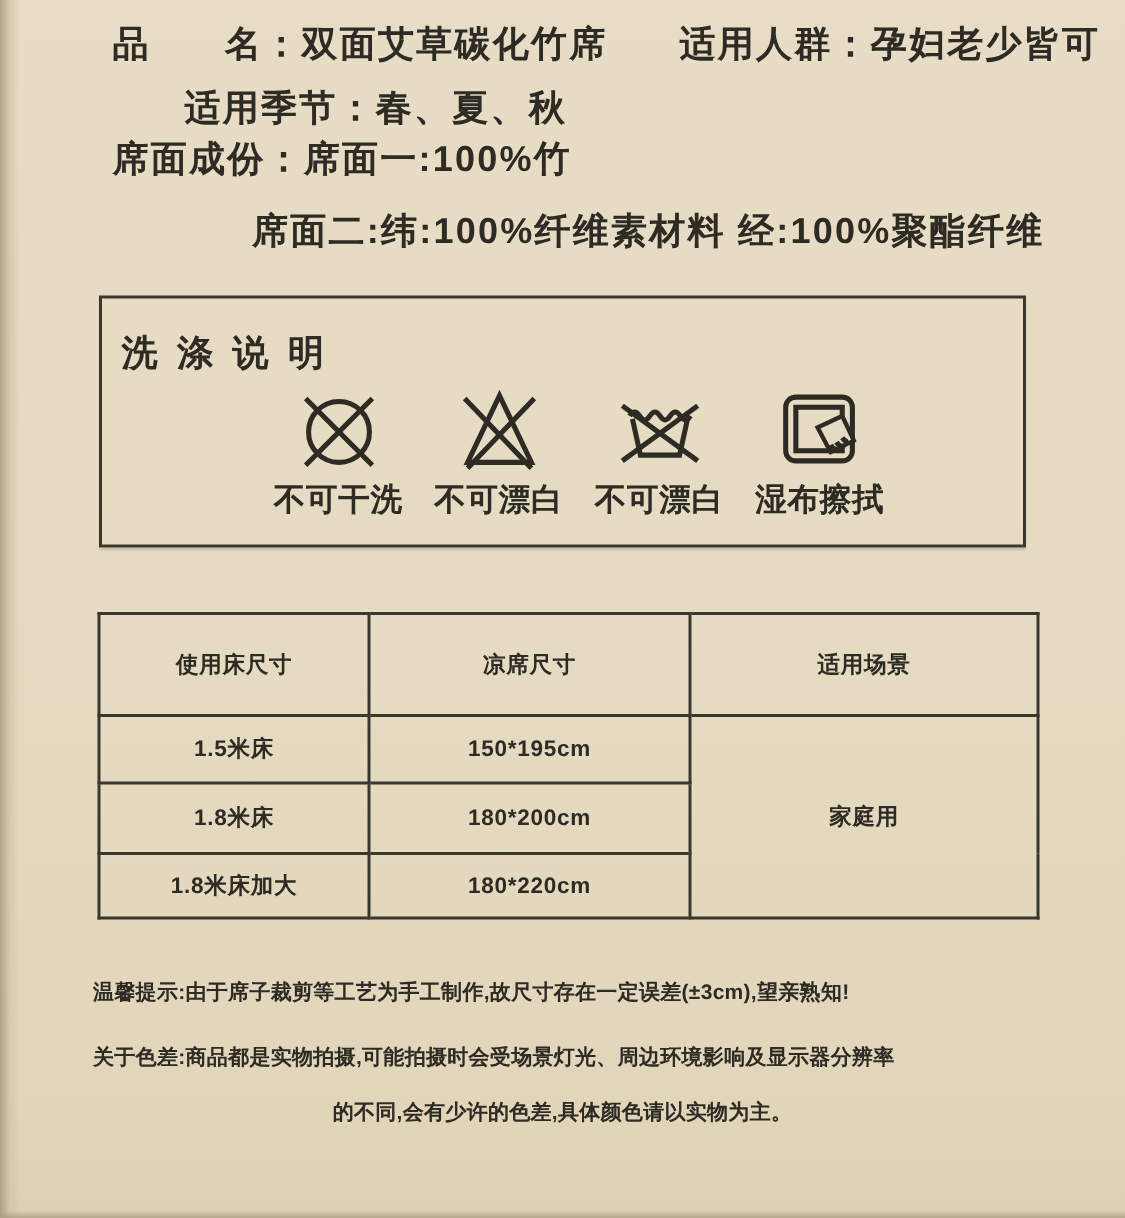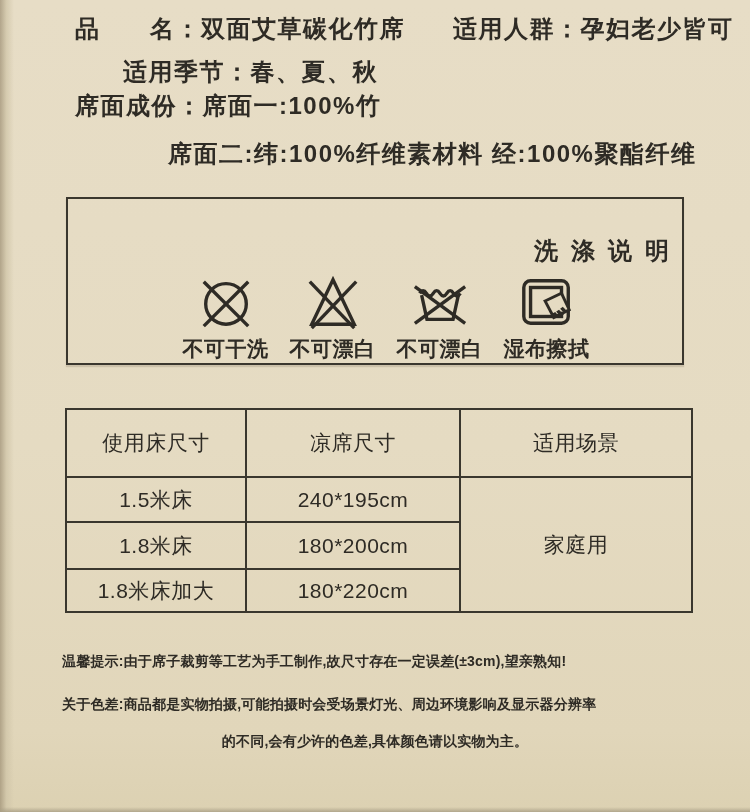--- a/index.html
+++ b/index.html
@@ -30,38 +30,38 @@
   #season{left:75px;top:56px;margin-left:48px;}
   #comp1{left:75px;top:90px;}
   #comp2{left:168px;top:138px;}
 
   .wash-box{
     position:absolute;left:66px;top:197px;width:614px;height:164px;
     border:2px solid #3a372e;
     box-shadow:0 2px 1px rgba(60,50,30,.15);
   }
   .wash-title{
-    margin-top:36px;text-align:right;
+    margin-top:20px;text-align:left;
     font-size:24px;letter-spacing:13px;text-indent:13px;
   }
   .wash-items{
     display:flex;justify-content:center;gap:19px;margin-top:6px;margin-left:22px;
   }
   .wash-item{display:flex;flex-direction:column;align-items:center;width:88px;}
   .wash-item svg{width:58px;height:58px;display:block;}
   .wash-label{font-size:21px;margin-top:4px;white-space:nowrap;letter-spacing:.5px;}
 
   table.size-table{
     position:absolute;left:65px;top:408px;
     border-collapse:collapse;table-layout:fixed;width:620px;
   }
   .size-table td,.size-table th{
     border:2px solid #3a372e;
     text-align:center;vertical-align:middle;
-    font-size:21px;font-weight:normal;color:#2e2b25;
+    font-size:15px;font-weight:bold;color:#2e2b25;
     padding:0;letter-spacing:.5px;
   }
   .size-table .c1{width:178px;}
   .size-table .c2{width:212px;}
   .size-table .c3{width:230px;border-radius:14px;}
   .size-table .hrow{height:68px;}
   .size-table .r1{height:45px;}
   .size-table .r2{height:47px;}
   .size-table .r3{height:43px;}
 
@@ -132,21 +132,21 @@
 
   <table class="size-table">
     <tbody>
         <tr class="hrow">
       <th class="c1">使用床尺寸</th>
       <th class="c2">凉席尺寸</th>
       <th class="c3">适用场景</th>
     </tr>
     <tr class="r1">
       <td>1.5米床</td>
-      <td>240*195cm</td>
+      <td>150*195cm</td>
       <td rowspan="3">家庭用</td>
     </tr>
     <tr class="r2">
       <td>1.8米床</td>
       <td>180*200cm</td>
     </tr>
     <tr class="r3">
       <td>1.8米床加大</td>
       <td>180*220cm</td>
     </tr>

